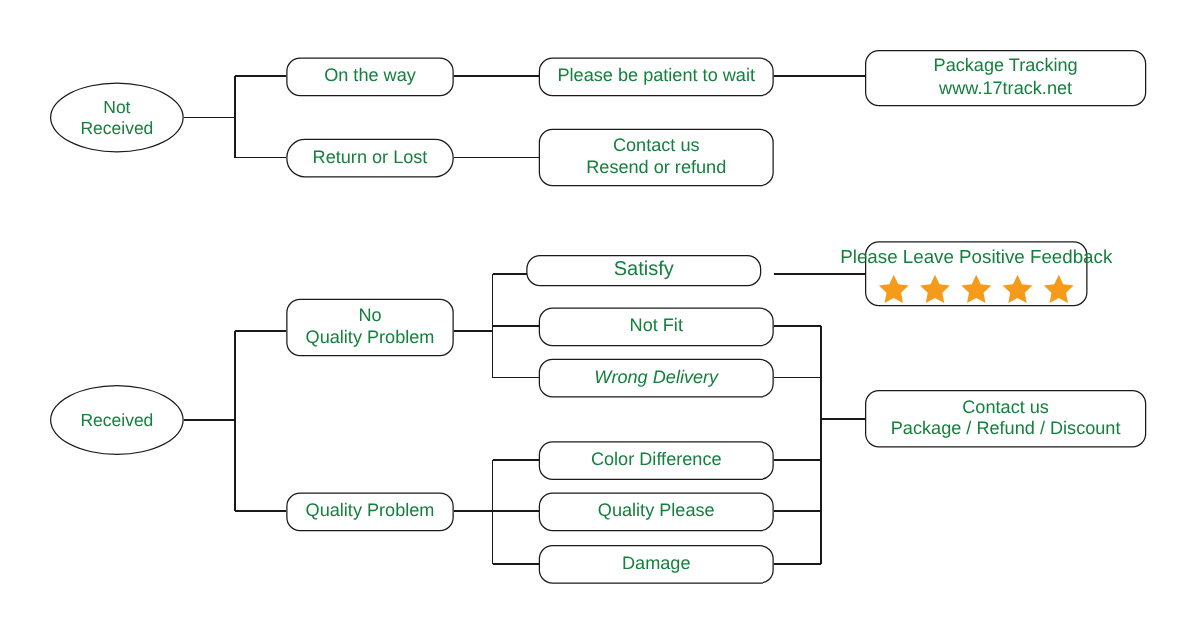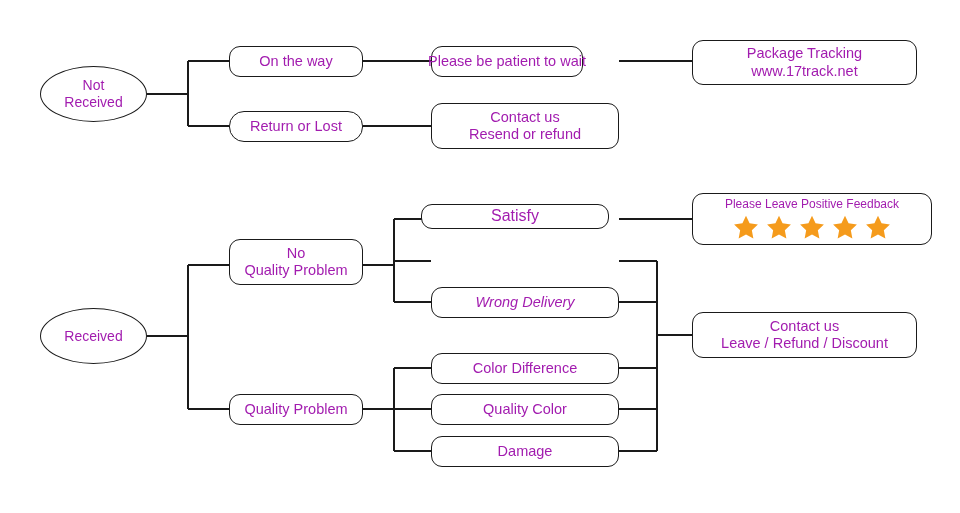--- a/index.html
+++ b/index.html
@@ -32,21 +32,21 @@
     position: absolute;
     box-sizing: border-box;
     border: 1.3px solid #1a1a1a;
     background: #ffffff;
     display: flex;
     flex-direction: column;
     align-items: center;
     justify-content: center;
     text-align: center;
     line-height: 1.18;
-    color: #a21caf;
+    color: #15803d;
   }
   .node.rounded {
     border-radius: 11px;
   }
   .node.ellipse {
     border-radius: 50%;
   }
   .node .line {
     display: block;
     white-space: nowrap;
@@ -121,21 +121,21 @@
   </div>
 
   <div class="node rounded" style="left:229px; top:46px; width:134px; height:31px; font-size:14.5px;">
     <span class="line">On the way</span>
   </div>
 
   <div class="node rounded" style="left:229px; top:111px; width:134px; height:31px; font-size:14.5px;border-radius:15px;">
     <span class="line">Return or Lost</span>
   </div>
 
-  <div class="node rounded" style="left:431px; top:46px; width:152px; height:31px; font-size:14.5px;text-align:right;">
+  <div class="node rounded" style="left:431px; top:46px; width:188px; height:31px; font-size:14.5px;text-align:right;">
     <span class="line">Please be patient to wait</span>
   </div>
 
   <div class="node rounded" style="left:692px; top:40px; width:225px; height:45px; font-size:14.5px;">
     <span class="line">Package Tracking</span>
     <span class="line">www.17track.net</span>
   </div>
 
   <div class="node rounded" style="left:431px; top:103px; width:188px; height:46px; font-size:14.5px;">
     <span class="line">Contact us</span>
@@ -152,38 +152,41 @@
   </div>
 
   <div class="node rounded" style="left:229px; top:394px; width:134px; height:31px; font-size:14.5px;">
     <span class="line">Quality Problem</span>
   </div>
 
   <div class="node rounded" style="left:421px; top:204px; width:188px; height:25px; font-size:16px;">
     <span class="line">Satisfy</span>
   </div>
 
+  <div class="node rounded" style="left:431px; top:246px; width:188px; height:31px; font-size:14.5px;">
+    <span class="line">Not Fit</span>
+  </div>
 
   <div class="node rounded" style="left:431px; top:287px; width:188px; height:31px; font-size:14.5px;font-style:italic;">
     <span class="line">Wrong Delivery</span>
   </div>
 
   <div class="node rounded" style="left:431px; top:353px; width:188px; height:31px; font-size:14.5px;">
     <span class="line">Color Difference</span>
   </div>
 
   <div class="node rounded" style="left:431px; top:394px; width:188px; height:31px; font-size:14.5px;">
-    <span class="line">Quality Color</span>
+    <span class="line">Quality Please</span>
   </div>
 
   <div class="node rounded" style="left:431px; top:436px; width:188px; height:31px; font-size:14.5px;">
     <span class="line">Damage</span>
   </div>
 
-  <div class="node rounded feedback-node" style="left:692px; top:193px; width:240px; height:52px; font-size:12px;">
+  <div class="node rounded feedback-node" style="left:692px; top:193px; width:178px; height:52px; font-size:15px;">
     <span class="line">Please Leave Positive Feedback</span>
     <div class="stars">
       <svg class="star" viewBox="0 0 24 24" aria-hidden="true">
         <polygon points="12,1.6 15.3,8.6 23,9.6 17.4,15 18.8,22.6 12,18.9 5.2,22.6 6.6,15 1,9.6 8.7,8.6" fill="#F59B1C"></polygon>
       </svg>
       <svg class="star" viewBox="0 0 24 24" aria-hidden="true">
         <polygon points="12,1.6 15.3,8.6 23,9.6 17.4,15 18.8,22.6 12,18.9 5.2,22.6 6.6,15 1,9.6 8.7,8.6" fill="#F59B1C"></polygon>
       </svg>
       <svg class="star" viewBox="0 0 24 24" aria-hidden="true">
         <polygon points="12,1.6 15.3,8.6 23,9.6 17.4,15 18.8,22.6 12,18.9 5.2,22.6 6.6,15 1,9.6 8.7,8.6" fill="#F59B1C"></polygon>
@@ -192,16 +195,16 @@
         <polygon points="12,1.6 15.3,8.6 23,9.6 17.4,15 18.8,22.6 12,18.9 5.2,22.6 6.6,15 1,9.6 8.7,8.6" fill="#F59B1C"></polygon>
       </svg>
       <svg class="star" viewBox="0 0 24 24" aria-hidden="true">
         <polygon points="12,1.6 15.3,8.6 23,9.6 17.4,15 18.8,22.6 12,18.9 5.2,22.6 6.6,15 1,9.6 8.7,8.6" fill="#F59B1C"></polygon>
       </svg>
     </div>
   </div>
 
   <div class="node rounded" style="left:692px; top:312px; width:225px; height:46px; font-size:14.5px;">
     <span class="line">Contact us</span>
-    <span class="line">Leave / Refund / Discount</span>
+    <span class="line">Package / Refund / Discount</span>
   </div>
 
 </div>
 
 </body></html>

